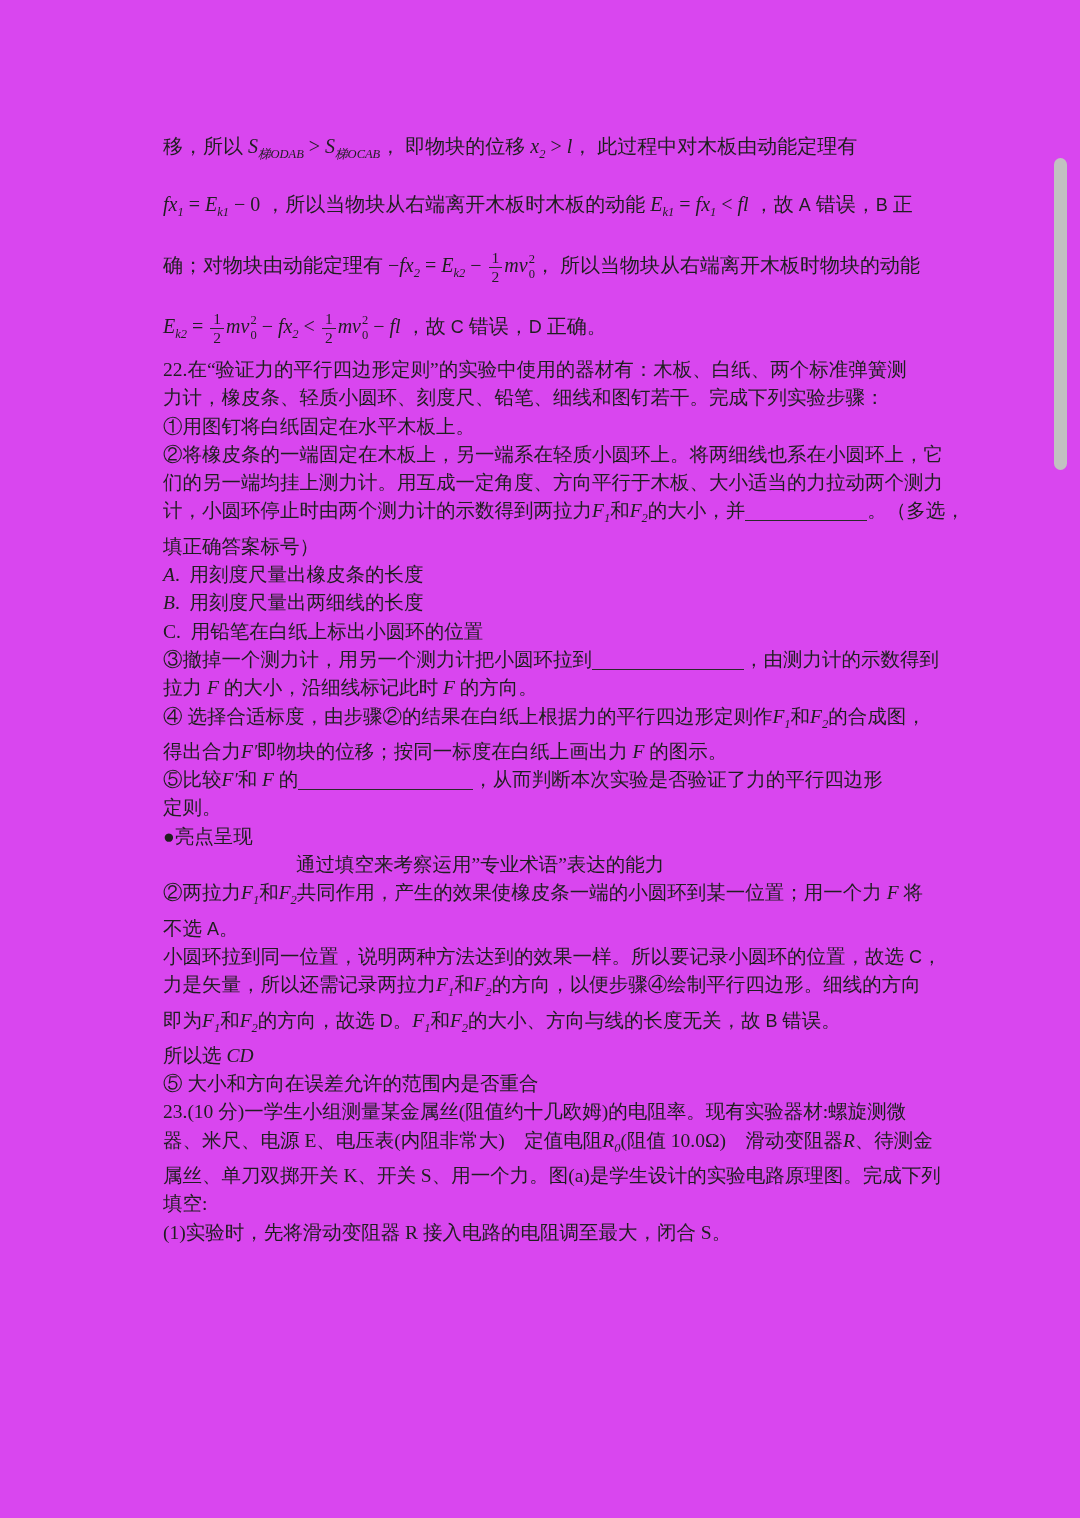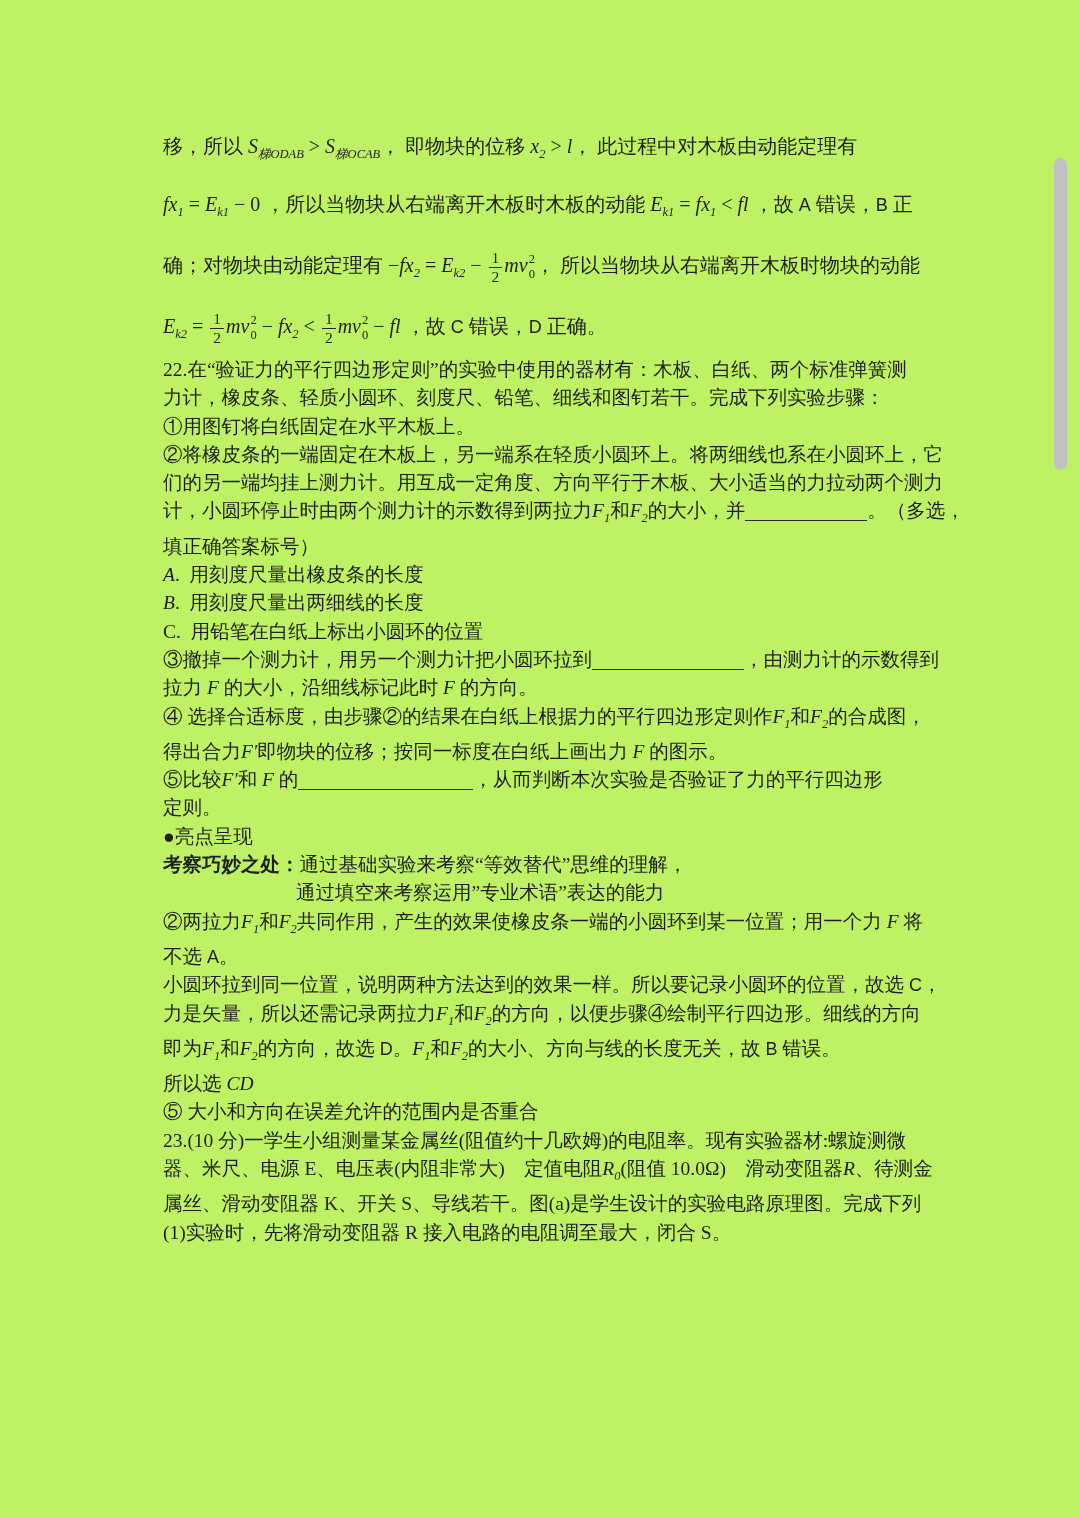--- a/index.html
+++ b/index.html
@@ -4,21 +4,21 @@
 <style>
   html,body{margin:0;padding:0;}
   body{
     width:1080px;height:1518px;
     background:#ffffff;
     font-family:"Liberation Serif","DejaVu Serif",serif;
     color:#1f1f1f;
     position:relative;
     overflow:hidden;
   }
-  .page{position:absolute;inset:0;background:#bef264;}
+  .page{position:absolute;inset:0;background:#d946ef;}
   .content{position:absolute;left:163px;top:118px;width:775px;}
   .line{
     white-space:pre;
     font-size:19.5px;
     line-height:28.3px;
   }
   .line.math{font-size:20px;}
   .t{}
   .bd{font-weight:700;}
   .it{font-style:italic;}
@@ -72,28 +72,28 @@
       <div class="line"><span class="it">A</span><span class="t">.  用刻度尺量出橡皮条的长度</span></div>
       <div class="line"><span class="it">B</span><span class="t">.  用刻度尺量出两细线的长度</span></div>
       <div class="line"><span class="t">C.  用铅笔在白纸上标出小圆环的位置</span></div>
       <div class="line"><span class="t">③撤掉一个测力计，用另一个测力计把小圆环拉到</span><span class="blank" style="width: 152px;"></span><span class="t">，由测力计的示数得到</span></div>
       <div class="line"><span class="t">拉力 </span><span class="it">F</span><span class="t"> 的大小，沿细线标记此时 </span><span class="it">F</span><span class="t"> 的方向。</span></div>
       <div class="line"><span class="t">④ 选择合适标度，由步骤②的结果在白纸上根据力的平行四边形定则作</span><span class="vw"><span class="it">F</span><span class="sub it">1</span></span><span class="t">和</span><span class="vw"><span class="it">F</span><span class="sub it">2</span></span><span class="t">的合成图，</span></div>
       <div class="line"><span class="t">得出合力</span><span class="it">F′</span><span class="t">即物块的位移；按同一标度在白纸上画出力 </span><span class="it">F</span><span class="t"> 的图示。</span></div>
       <div class="line"><span class="t">⑤比较</span><span class="it">F′</span><span class="t">和 </span><span class="it">F</span><span class="t"> 的</span><span class="blank" style="width: 175px;"></span><span class="t">，从而判断本次实验是否验证了力的平行四边形</span></div>
       <div class="line"><span class="t">定则。</span></div>
       <div class="line"><span class="t">●亮点呈现</span></div>
-      <div class="line"><span class="bd">考察巧妙之处：</span><span class="t">通过基础实验来考察“等效替代”思维的理解，</span></div>
       <div class="line" style="padding-left: 133px;"><span class="t">通过填空来考察运用”专业术语”表达的能力</span></div>
       <div class="line"><span class="t">②两拉力</span><span class="vw"><span class="it">F</span><span class="sub it">1</span></span><span class="t">和</span><span class="vw"><span class="it">F</span><span class="sub it">2</span></span><span class="t">共同作用，产生的效果使橡皮条一端的小圆环到某一位置；用一个力 </span><span class="it">F</span><span class="t"> 将</span></div>
       <div class="line"><span class="t">不选 </span><span class="sans">A</span><span class="t">。</span></div>
       <div class="line"><span class="t">小圆环拉到同一位置，说明两种方法达到的效果一样。所以要记录小圆环的位置，故选 </span><span class="sans">C</span><span class="t">，</span></div>
       <div class="line"><span class="t">力是矢量，所以还需记录两拉力</span><span class="vw"><span class="it">F</span><span class="sub it">1</span></span><span class="t">和</span><span class="vw"><span class="it">F</span><span class="sub it">2</span></span><span class="t">的方向，以便步骤④绘制平行四边形。细线的方向</span></div>
       <div class="line"><span class="t">即为</span><span class="vw"><span class="it">F</span><span class="sub it">1</span></span><span class="t">和</span><span class="vw"><span class="it">F</span><span class="sub it">2</span></span><span class="t">的方向，故选 </span><span class="sans">D</span><span class="t">。</span><span class="vw"><span class="it">F</span><span class="sub it">1</span></span><span class="t">和</span><span class="vw"><span class="it">F</span><span class="sub it">2</span></span><span class="t">的大小、方向与线的长度无关，故 </span><span class="sans">B</span><span class="t"> 错误。</span></div>
       <div class="line"><span class="t">所以选 </span><span class="it">CD</span></div>
       <div class="line"><span class="t">⑤ 大小和方向在误差允许的范围内是否重合</span></div>
       <div class="line"><span class="t">23.(10 分)一学生小组测量某金属丝(阻值约十几欧姆)的电阻率。现有实验器材:螺旋测微</span></div>
       <div class="line"><span class="t">器、米尺、电源 E、电压表(内阻非常大)　定值电阻</span><span class="vw"><span class="it">R</span><span class="sub it">0</span></span><span class="t">(阻值 10.0Ω)　滑动变阻器</span><span class="it">R</span><span class="t">、待测金</span></div>
-      <div class="line"><span class="t">属丝、滑动变阻器 K、开关 S、导线若干。图(a)是学生设计的实验电路原理图。完成下列</span></div>
+      <div class="line"><span class="t">属丝、单刀双掷开关 K、开关 S、用一个力。图(a)是学生设计的实验电路原理图。完成下列</span></div>
+      <div class="line"><span class="t">填空:</span></div>
       <div class="line"><span class="t">(1)实验时，先将滑动变阻器 R 接入电路的电阻调至最大，闭合 S。</span></div>
     </div>
   <div class="scroll-thumb" style="background: rgb(193, 193, 193);"></div>
 </div>
 
 </body></html>

